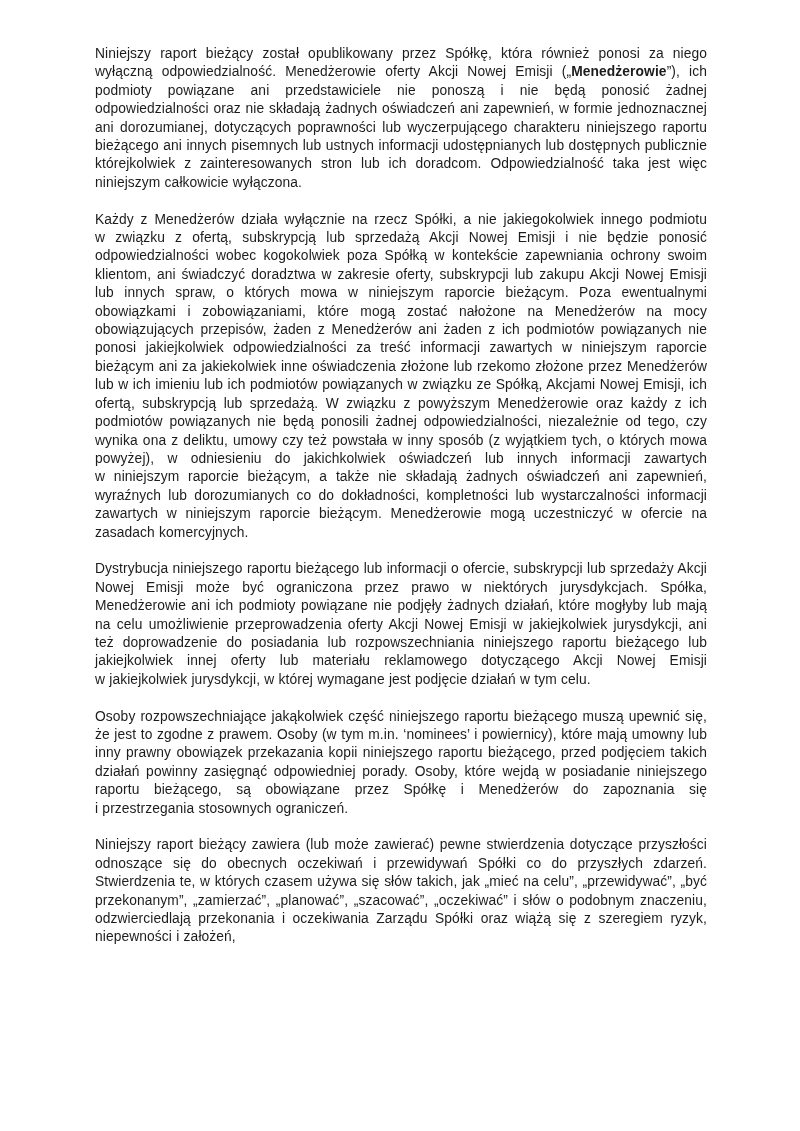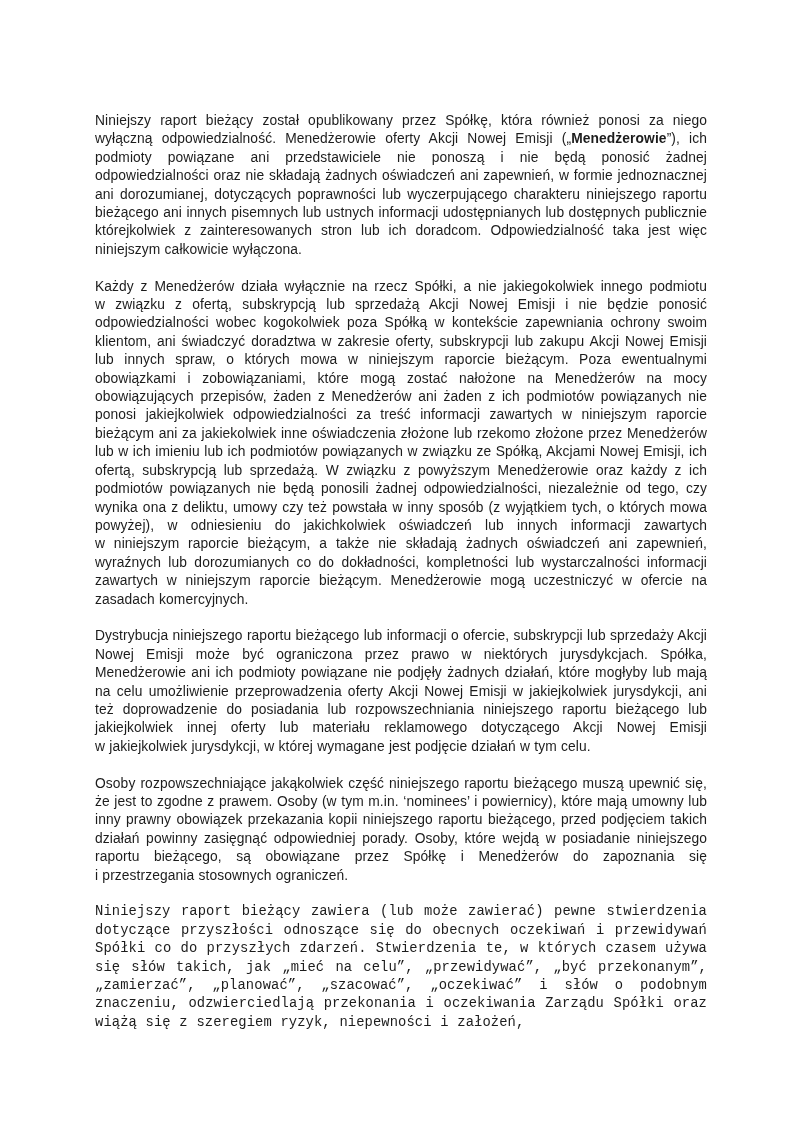--- a/index.html
+++ b/index.html
@@ -9,37 +9,36 @@
   }
   body {
     width: 800px;
     height: 1131px;
     overflow: hidden;
   }
   .page {
     box-sizing: border-box;
     width: 800px;
     height: 1131px;
-    padding: 112px 93px 60px 95px;
+    padding: 45px 93px 60px 95px;
     background: #ffffff;
   }
   .doc-paragraph {
     font-family: "Liberation Sans", "DejaVu Sans", sans-serif;
     font-size: 13.8px;
     line-height: 18.4px;
     letter-spacing: 0.1px;
     color: #1c1c1c;
     text-align: justify;
     margin: 0 0 18.4px 0;
     hyphens: none;
     word-spacing: 0.02em;
   }
   .doc-paragraph:last-child {
     margin-bottom: 0;
-    font-family: Liberation Mono, monospace;
   }
   .doc-paragraph strong {
     font-weight: bold;
   }
 </style>
 </head>
 <body>
 
 <div class="page">
 

